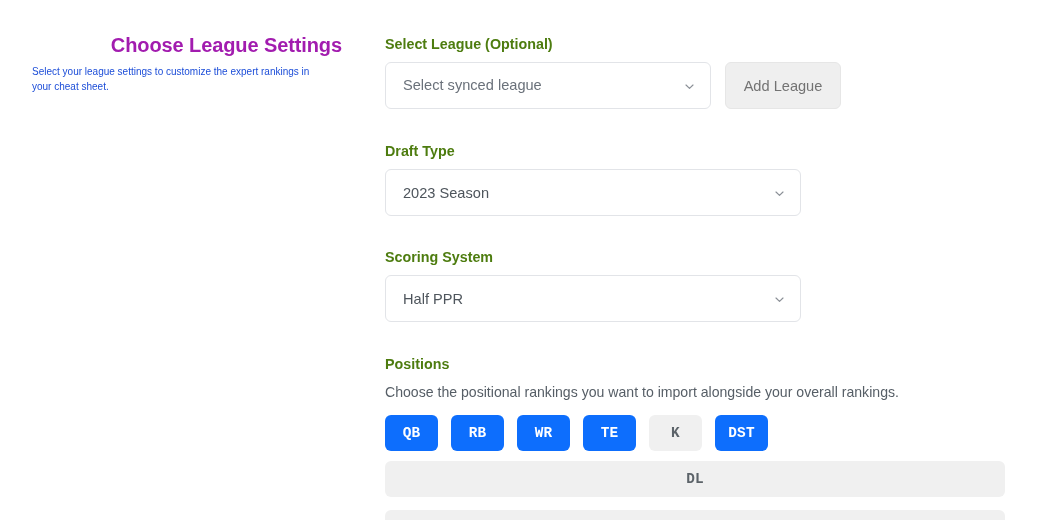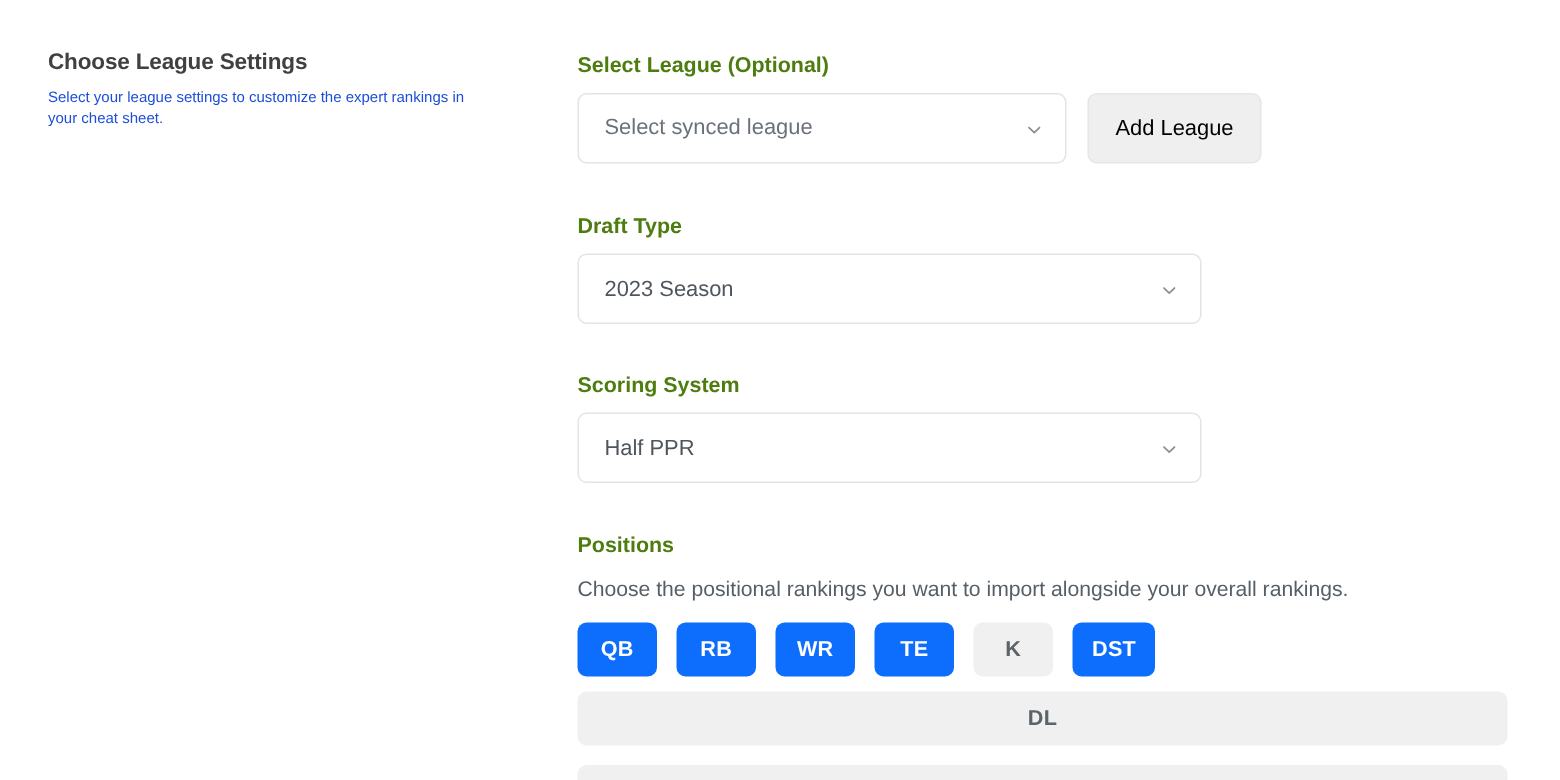--- a/index.html
+++ b/index.html
@@ -22,26 +22,27 @@
   }
 
   
   .left-col {
     position: absolute;
     left: 32px;
     top: 33px;
     width: 310px;
   }
   .panel-title {
-    font-size: 15px;
+    font-size: 20px;
     font-weight: bold;
-    color: #404040;
+    color: #a21caf;
     letter-spacing: -0.1px;
     line-height: 1.25;
     margin: 0 0 7px 0;
+    text-align: right;
   }
   .panel-desc {
     font-size: 10px;
     color: #1d4ed8;
     line-height: 1.47;
     margin: 0;
     max-width: 296px;
   }
 
   
@@ -113,21 +114,21 @@
   .select-wide { width: 416px; }
 
   .btn-secondary {
     width: 116px;
     height: 47px;
     background: #efefef;
     border: 1px solid #e6e6e6;
     border-radius: 6px;
     font-family: "Liberation Sans", sans-serif;
     font-size: 14.6px;
-    color: #000000;
+    color: #737373;
     cursor: pointer;
     display: flex;
     align-items: center;
     justify-content: center;
     padding: 0;
   }
 
   .gap-1 { height: 34px; }
   .gap-2 { height: 33px; }
   .gap-3 { height: 34px; }
@@ -139,21 +140,21 @@
     gap: 13px;
     margin-bottom: 10px;
   }
   .pill-row:last-child { margin-bottom: 0; flex-direction: column; }
 
   .pill {
     min-width: 53px;
     height: 36px;
     border: none;
     border-radius: 6px;
-    font-family: Liberation Sans, sans-serif;
+    font-family: Liberation Mono, monospace;
     font-size: 14.4px;
     font-weight: bold;
     letter-spacing: 0.2px;
     cursor: pointer;
     display: inline-flex;
     align-items: center;
     justify-content: center;
     padding: 0 13px;
   }
   .pill.selected {

